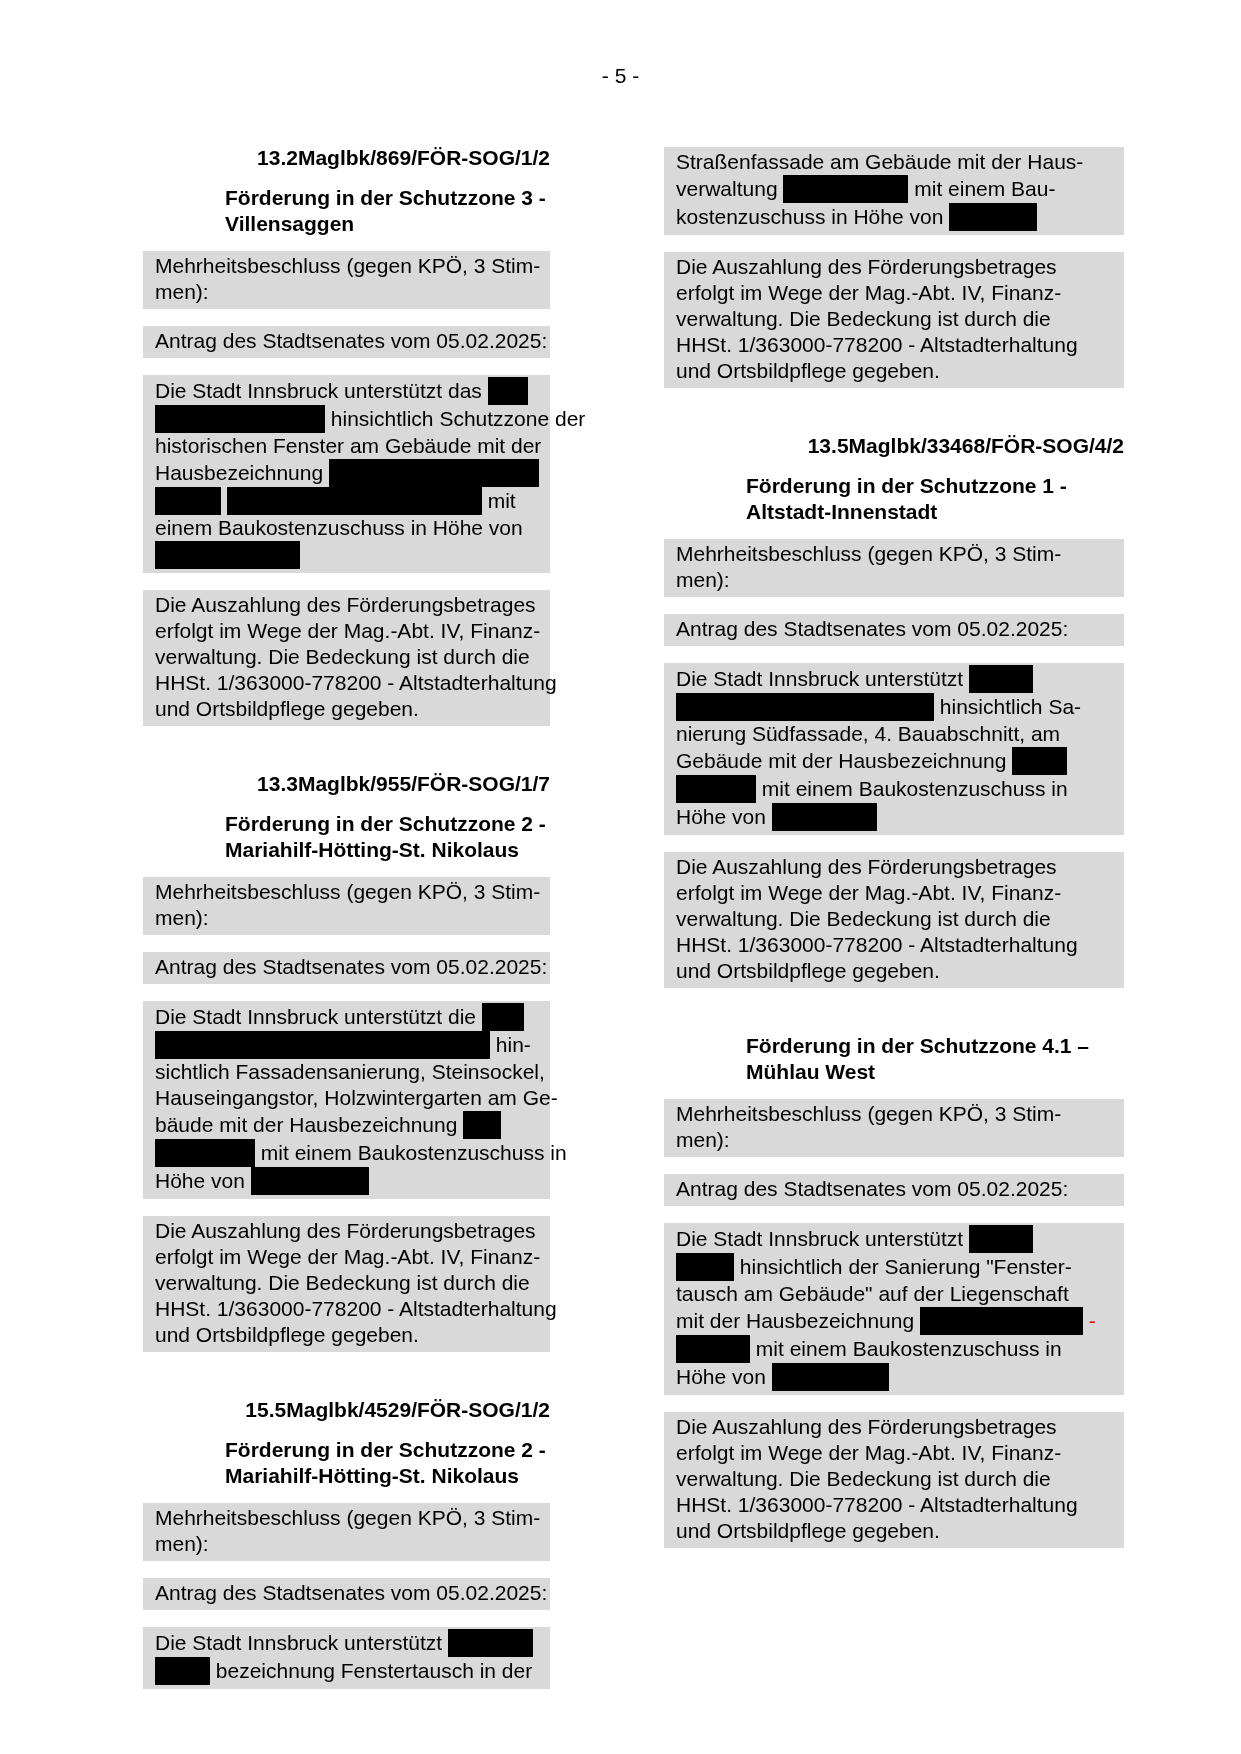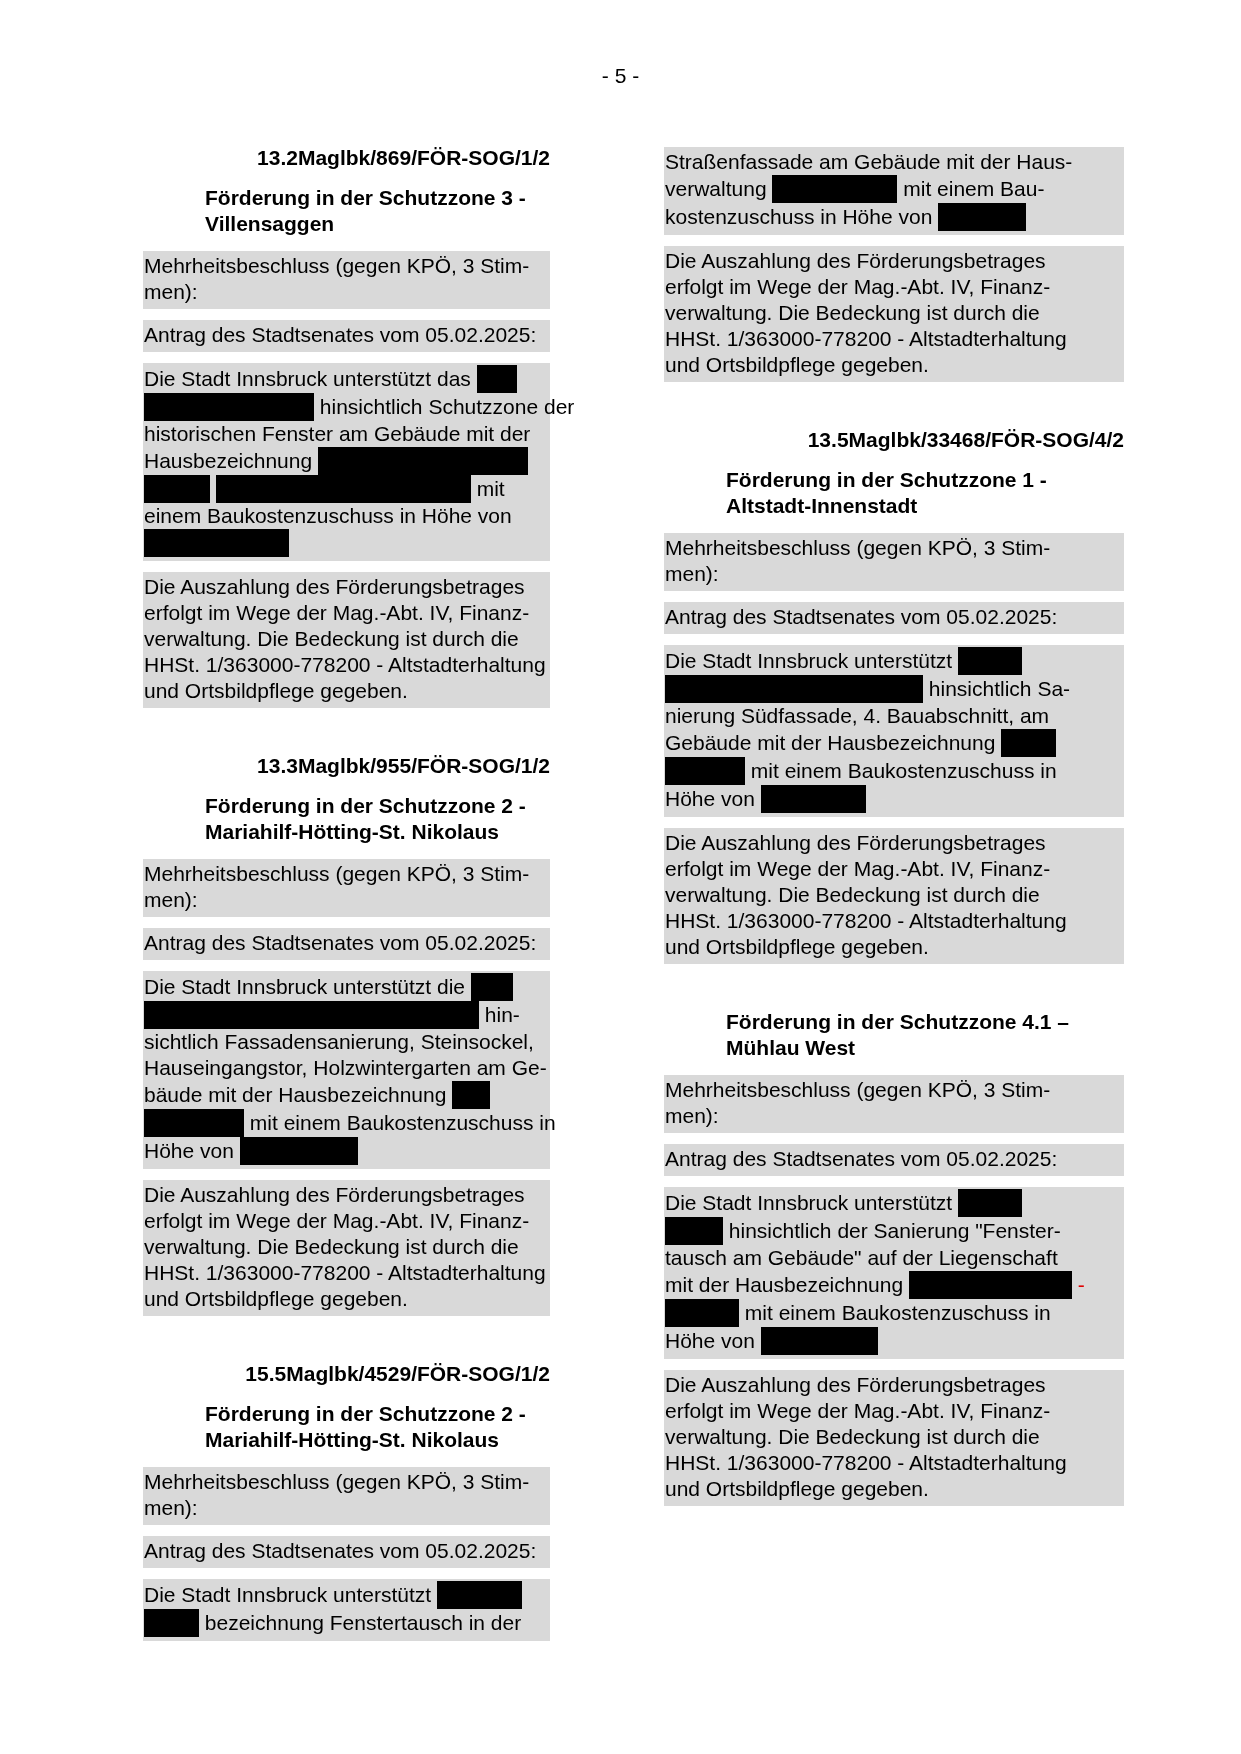--- a/index.html
+++ b/index.html
@@ -16,26 +16,26 @@
     text-align:center; line-height:26px;
   }
   .col { position:absolute; }
   .col-left  { left:143px; top:145px; width:407px; }
   .col-right { left:664px; top:147px; width:460px; }
 
   .heading { font-weight:bold; line-height:26px; margin:45px 0 14px 0; }
   .col > .heading:first-child { margin-top:0; }
   .heading .hrow { white-space:nowrap;text-align:right; }
   .heading .num { display:inline-block; width:78px; }
-  .heading .subtitle { margin-left:62px; margin-top:14px; }
+  .heading .subtitle { margin-left:82px; margin-top:14px; }
 
   .para {
     background:var(--hl, #d9d9d9);
-    padding:2px 4px 4px 1px;
-    margin-bottom:11px;
+    padding:2px 4px 4px 12px;
+    margin-bottom:17px;
     line-height:26px;
   }
   .line { white-space:nowrap; min-height:26px; }
   .redact {
     display:inline-block;
     background:#000;
     height:28px;
     vertical-align:-7px;
   }
   .redmark { color:var(--redmark, #e00000); }
@@ -70,21 +70,21 @@
       <div class="line"><span class="redact" style="width: 145px;"></span></div>
     </div>
     <div class="para">
       <div class="line"><span class="txt">Die Auszahlung des Förderungsbetrages</span></div>
       <div class="line"><span class="txt">erfolgt im Wege der Mag.-Abt. IV, Finanz-</span></div>
       <div class="line"><span class="txt">verwaltung. Die Bedeckung ist durch die</span></div>
       <div class="line"><span class="txt">HHSt. 1/363000-778200 - Altstadterhaltung</span></div>
       <div class="line"><span class="txt">und Ortsbildpflege gegeben.</span></div>
     </div>
     <div class="heading">
-      <div class="hrow"><span class="num">13.3</span><span class="code">Maglbk/955/FÖR-SOG/1/2</span></div>
+      <div class="hrow"><span class="num">13.3</span><span class="code">Maglbk/955/FÖR-SOG/1/7</span></div>
       <div class="subtitle">
         <div class="tline">Förderung in der Schutzzone 2 -</div>
         <div class="tline">Mariahilf-Hötting-St. Nikolaus</div>
       </div>
     </div>
     <div class="para">
       <div class="line"><span class="txt">Mehrheitsbeschluss (gegen KPÖ, 3 Stim-</span></div>
       <div class="line"><span class="txt">men):</span></div>
     </div>
     <div class="para">

